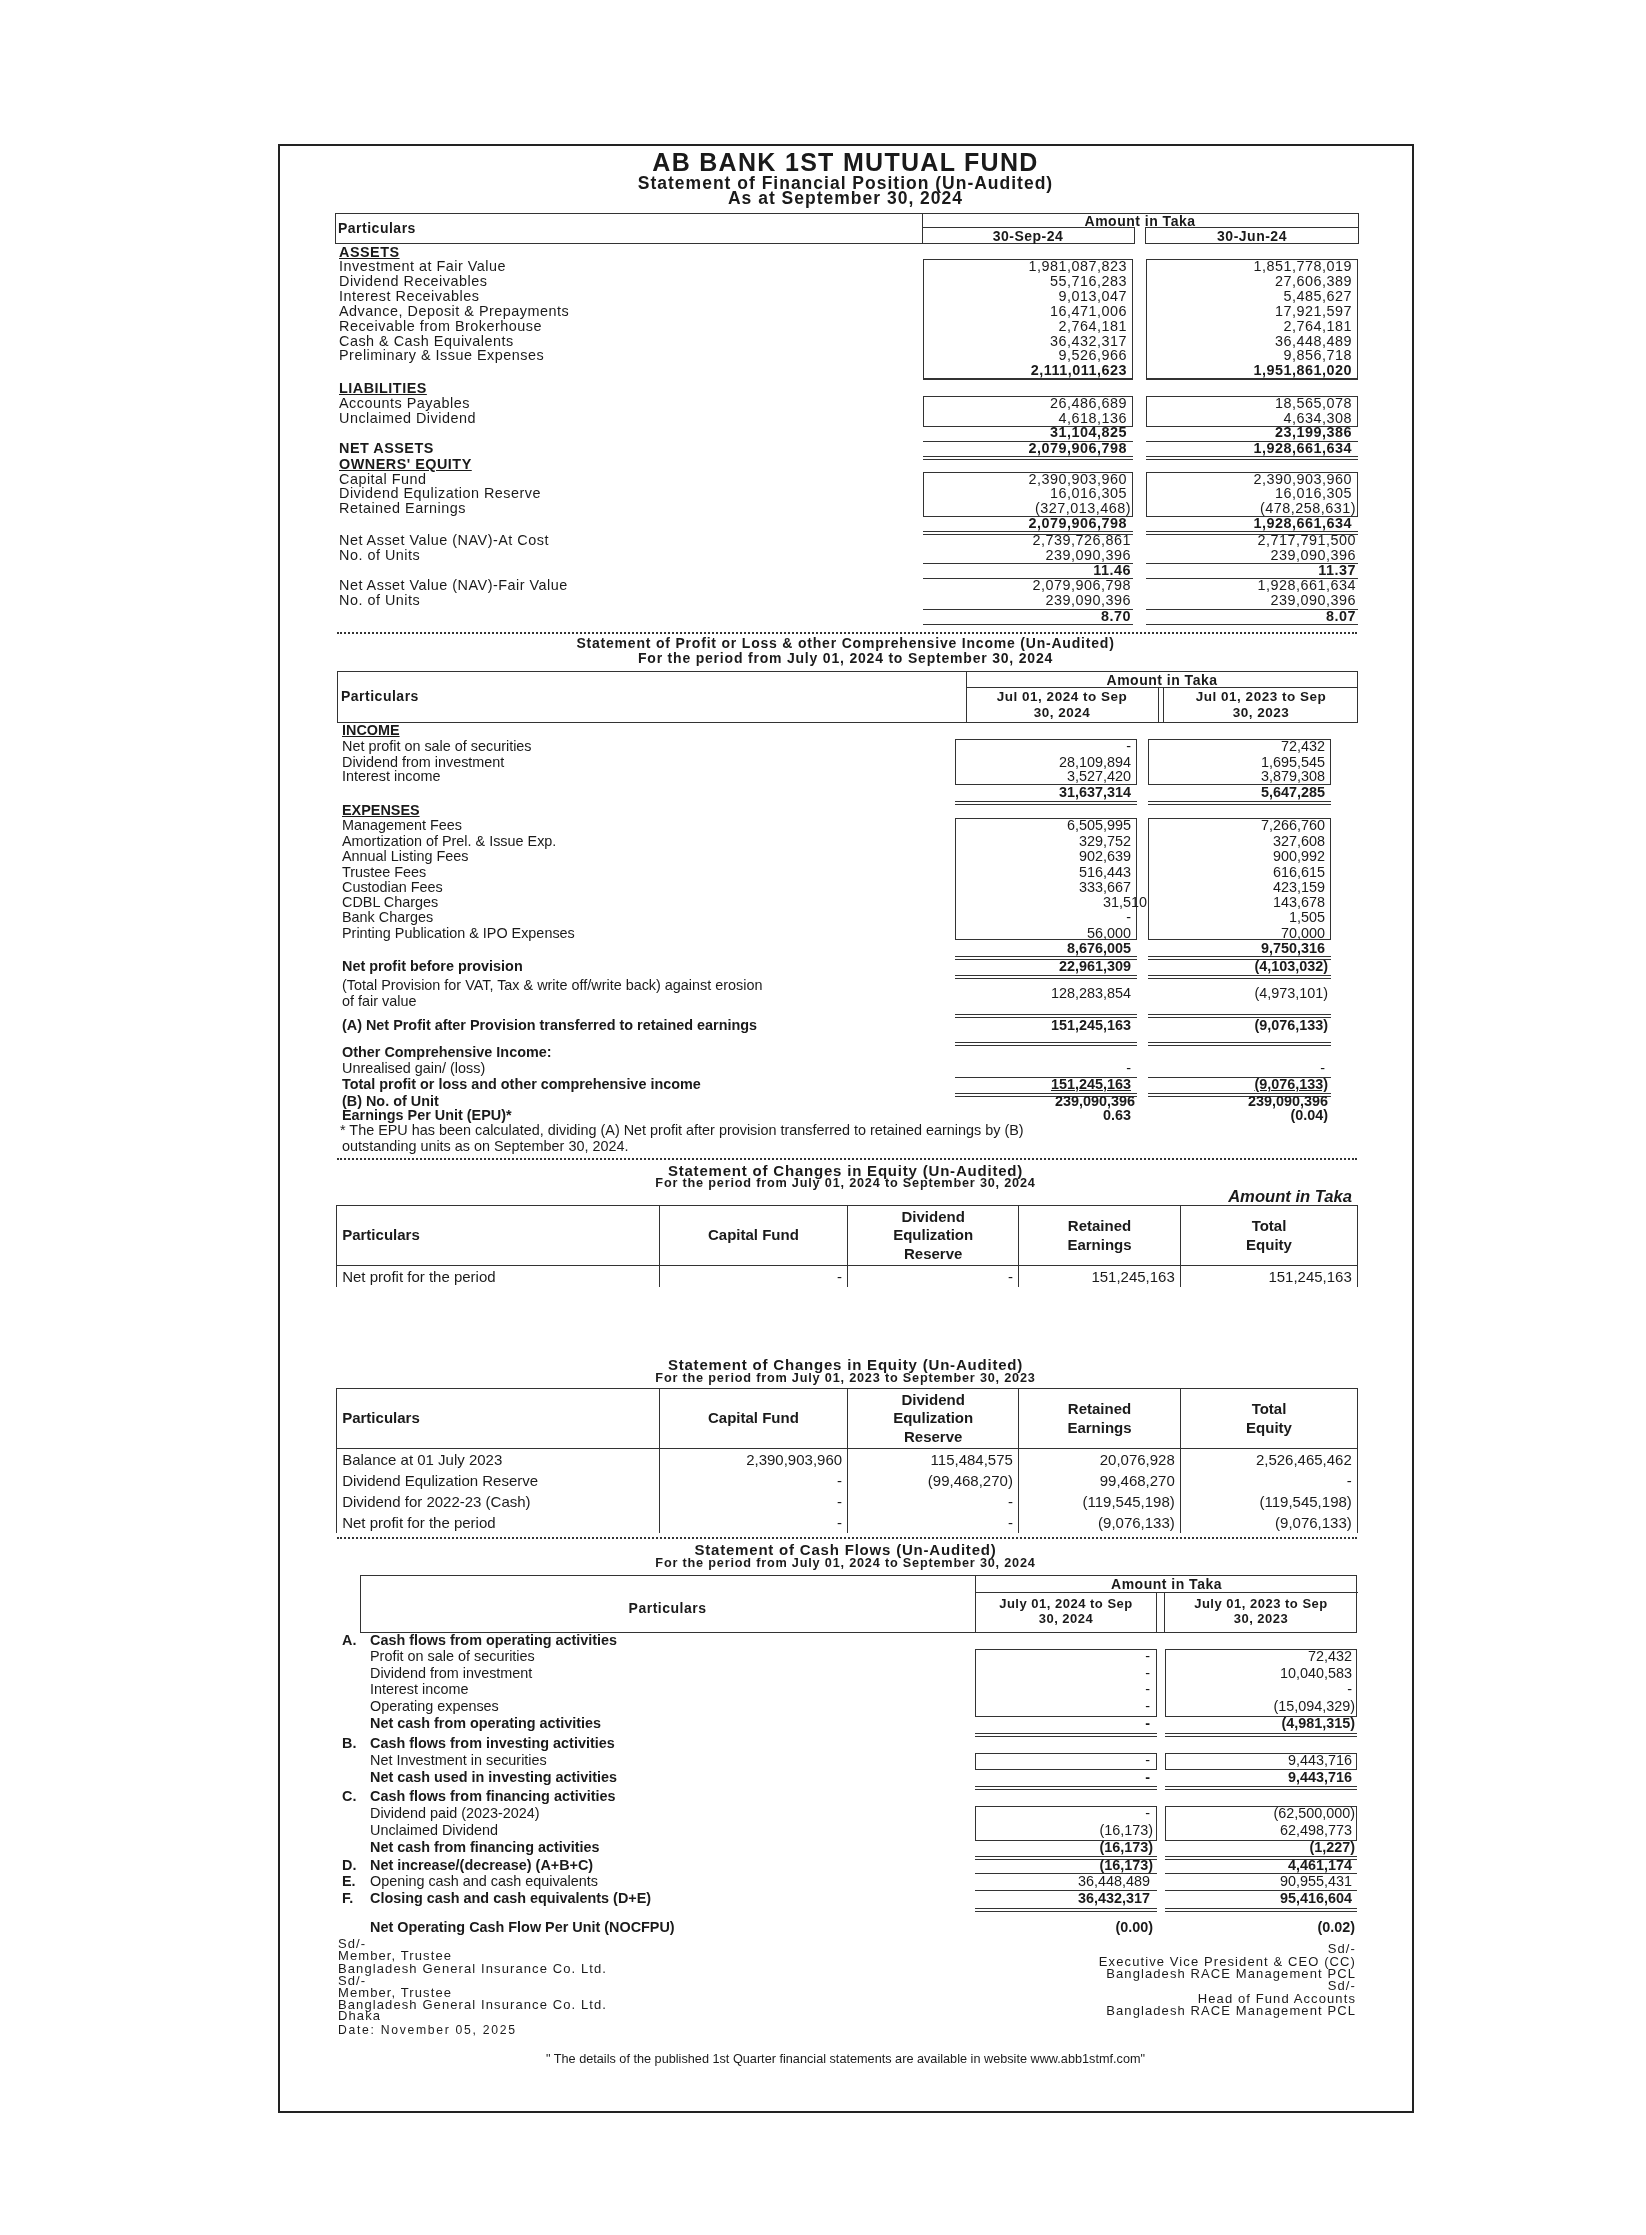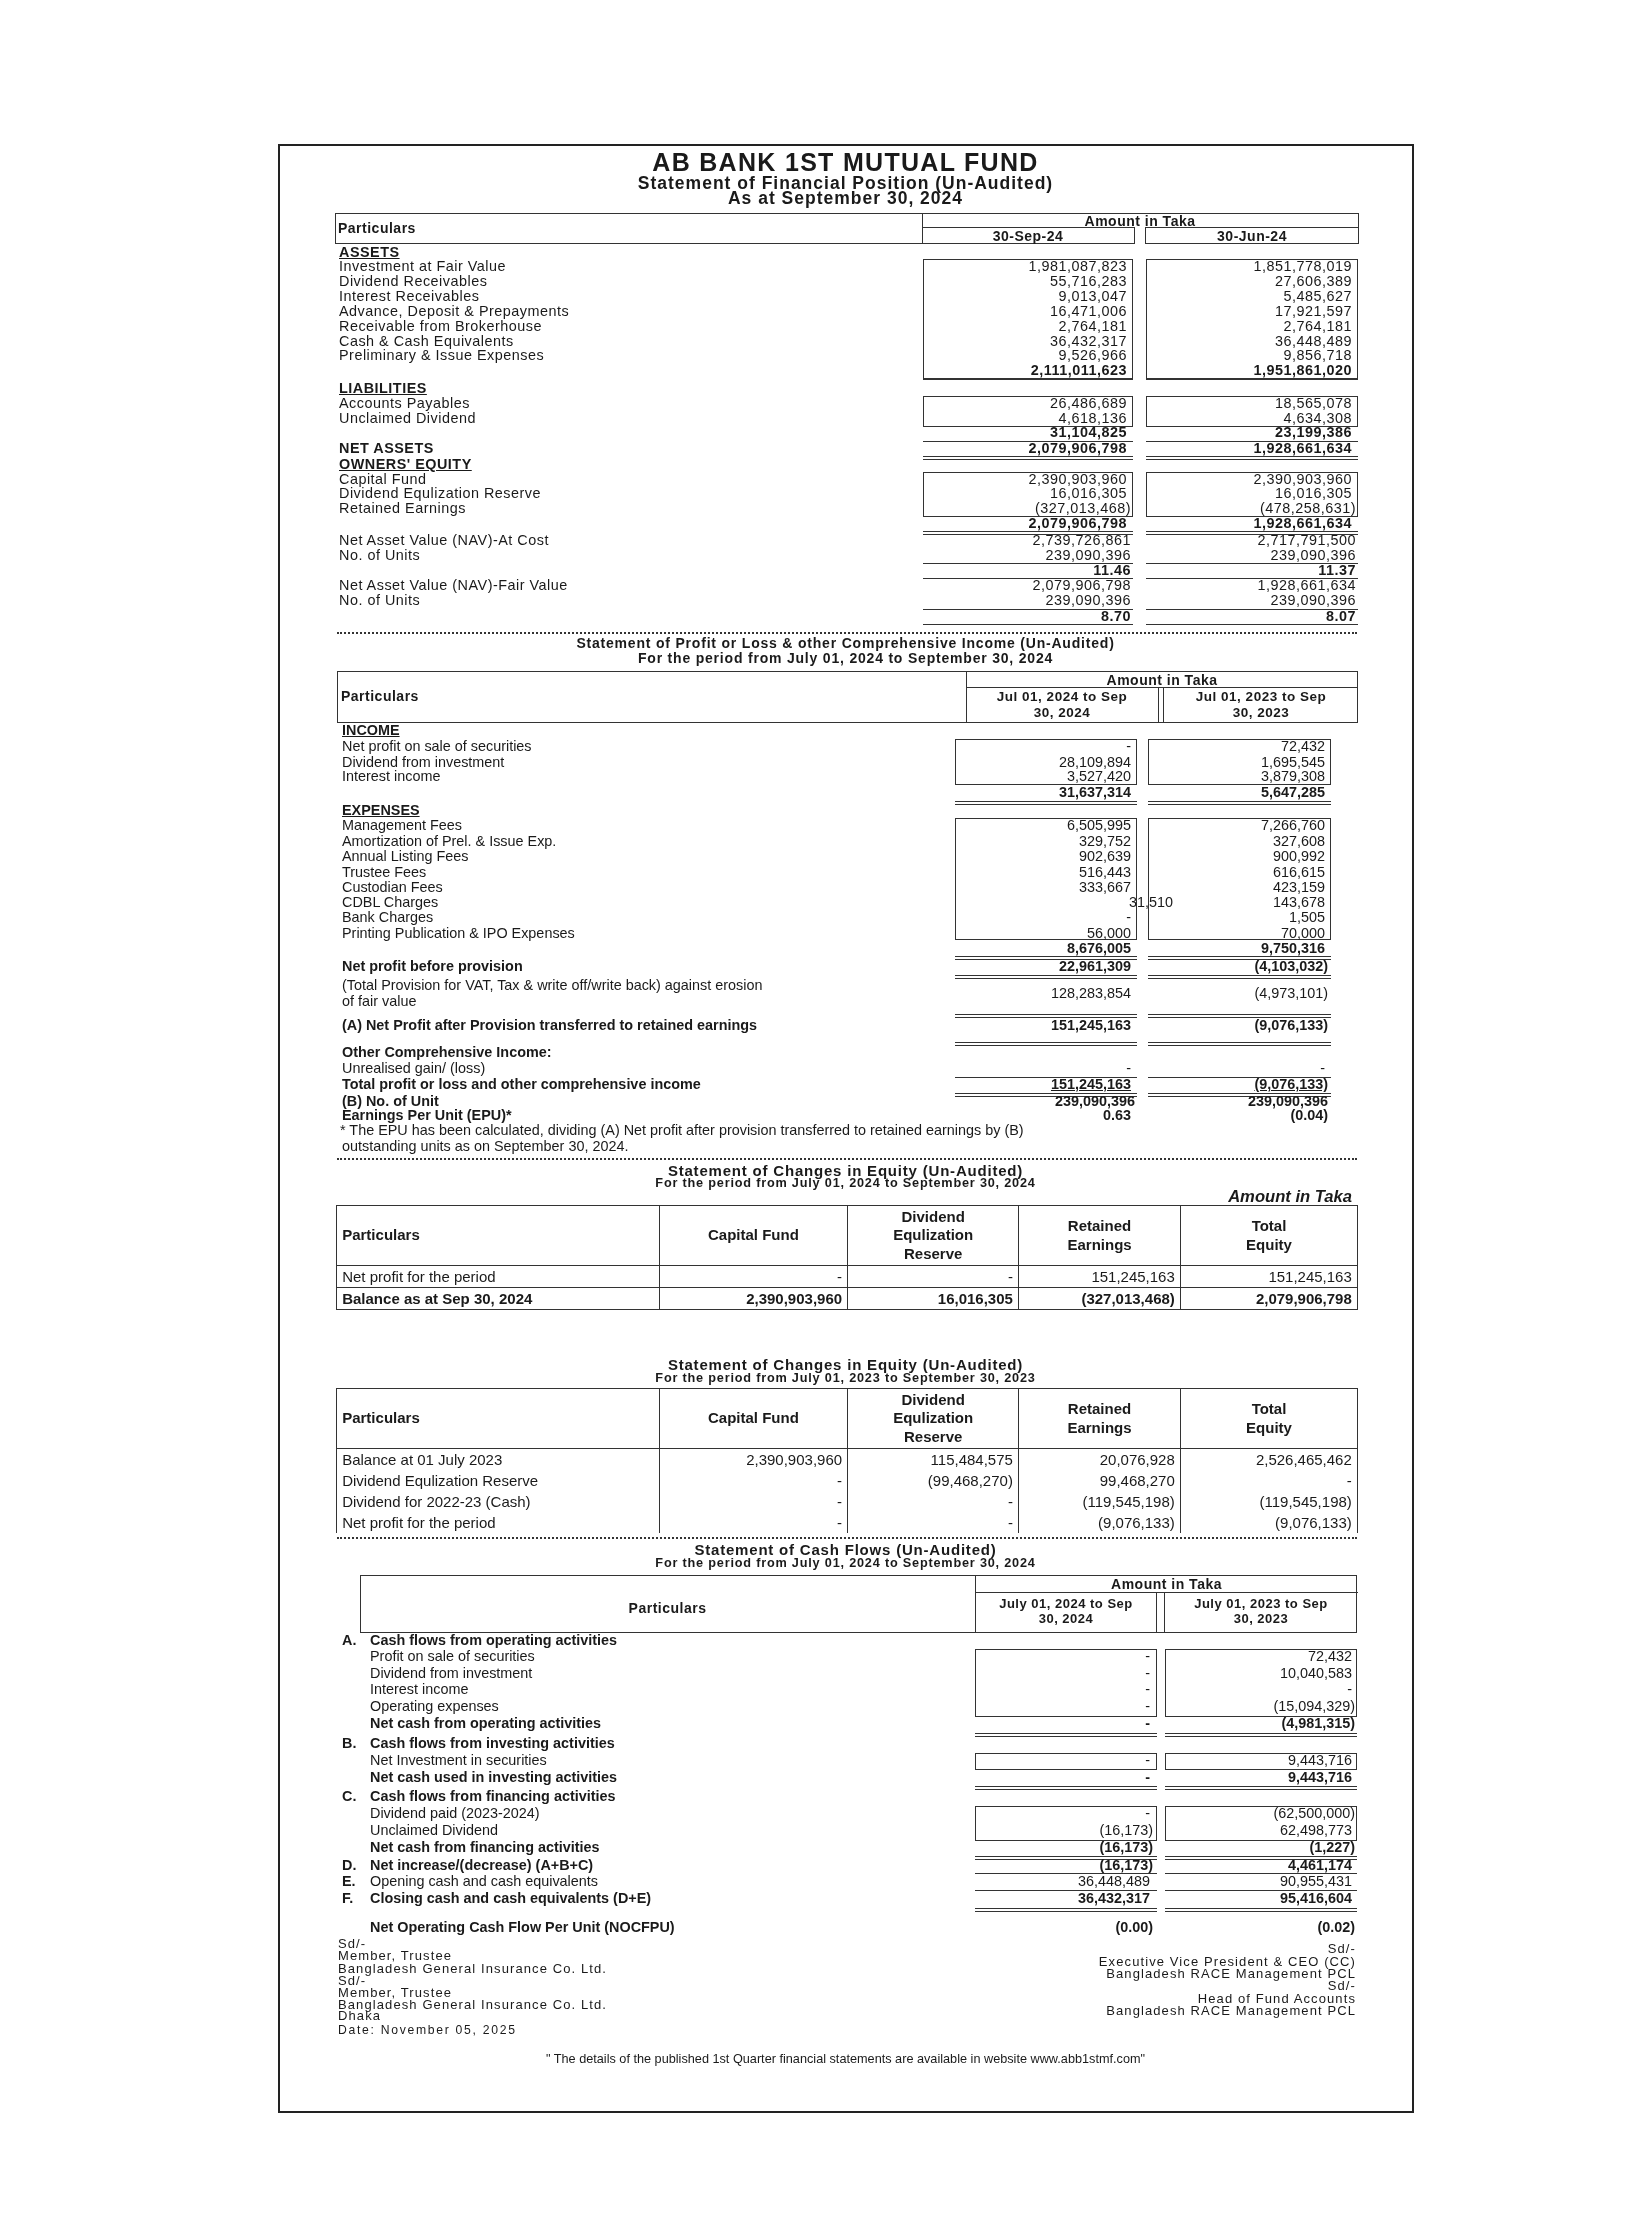--- a/index.html
+++ b/index.html
@@ -194,21 +194,21 @@
 <div class="txt" style="left:342px;top:849px;">Annual Listing Fees</div>
 <div class="num" style="left:955px;width:176px;top:849px;">902,639</div>
 <div class="num" style="left:1148px;width:177px;top:849px;">900,992</div>
 <div class="txt" style="left:342px;top:865px;">Trustee Fees</div>
 <div class="num" style="left:955px;width:176px;top:865px;">516,443</div>
 <div class="num" style="left:1148px;width:177px;top:865px;">616,615</div>
 <div class="txt" style="left:342px;top:880px;">Custodian Fees</div>
 <div class="num" style="left:955px;width:176px;top:880px;">333,667</div>
 <div class="num" style="left:1148px;width:177px;top:880px;">423,159</div>
 <div class="txt" style="left:342px;top:895px;">CDBL Charges</div>
-<div class="num" style="left:969px;width:176px;top:895px;padding-left:28px;">31,510</div>
+<div class="num" style="left:943px;width:176px;top:895px;padding-left:28px;">31,510</div>
 <div class="num" style="left:1148px;width:177px;top:895px;">143,678</div>
 <div class="txt" style="left:342px;top:910px;">Bank Charges</div>
 <div class="num" style="left:955px;width:176px;top:910px;">-</div>
 <div class="num" style="left:1148px;width:177px;top:910px;">1,505</div>
 <div class="txt" style="left:342px;top:926px;">Printing Publication &amp; IPO Expenses</div>
 <div class="num" style="left:955px;width:176px;top:926px;">56,000</div>
 <div class="num" style="left:1148px;width:177px;top:926px;">70,000</div>
 
 <div class="num b" style="left:955px;width:176px;top:941px;">8,676,005</div>
 <div class="num b" style="left:1148px;width:177px;top:941px;">9,750,316</div>
@@ -277,27 +277,20 @@
     <td style="white-space:normal;padding:0 19px;">Dividend Equlization Reserve</td>
     <td style="white-space:normal;padding:0 35px;">Retained Earnings</td>
     <td style="white-space:normal;padding:0 61px;">Total Equity</td>
   </tr>
   <tr>
     <td>Net profit for the period</td>
     <td class="n">-</td>
     <td class="n">-</td>
     <td class="n">151,245,163</td>
     <td class="n">151,245,163</td>
-  </tr>
-  <tr class="tot">
-    <td style="height:15.7px;">Balance as at Sep 30, 2024</td>
-    <td class="n">2,390,903,960</td>
-    <td class="n">16,016,305</td>
-    <td class="n">(327,013,468)</td>
-    <td class="n">2,079,906,798</td>
   </tr>
 </tbody>
   </table>
 
 <div class="abs c sub2" style="left:278px;width:1135px;top:1357px;line-height:15.7px;font-size:15px;">Statement of Changes in Equity (Un-Audited)</div>
 <div class="abs c sub2" style="left:278px;width:1135px;top:1371px;line-height:14px;font-size:12.7px;">For the period from July 01, 2023 to September 30, 2023</div>
 
 <table class="eq" style="left:336px;top:1388px;width:1022px;">
   <colgroup>
       <col style="width:323px">

